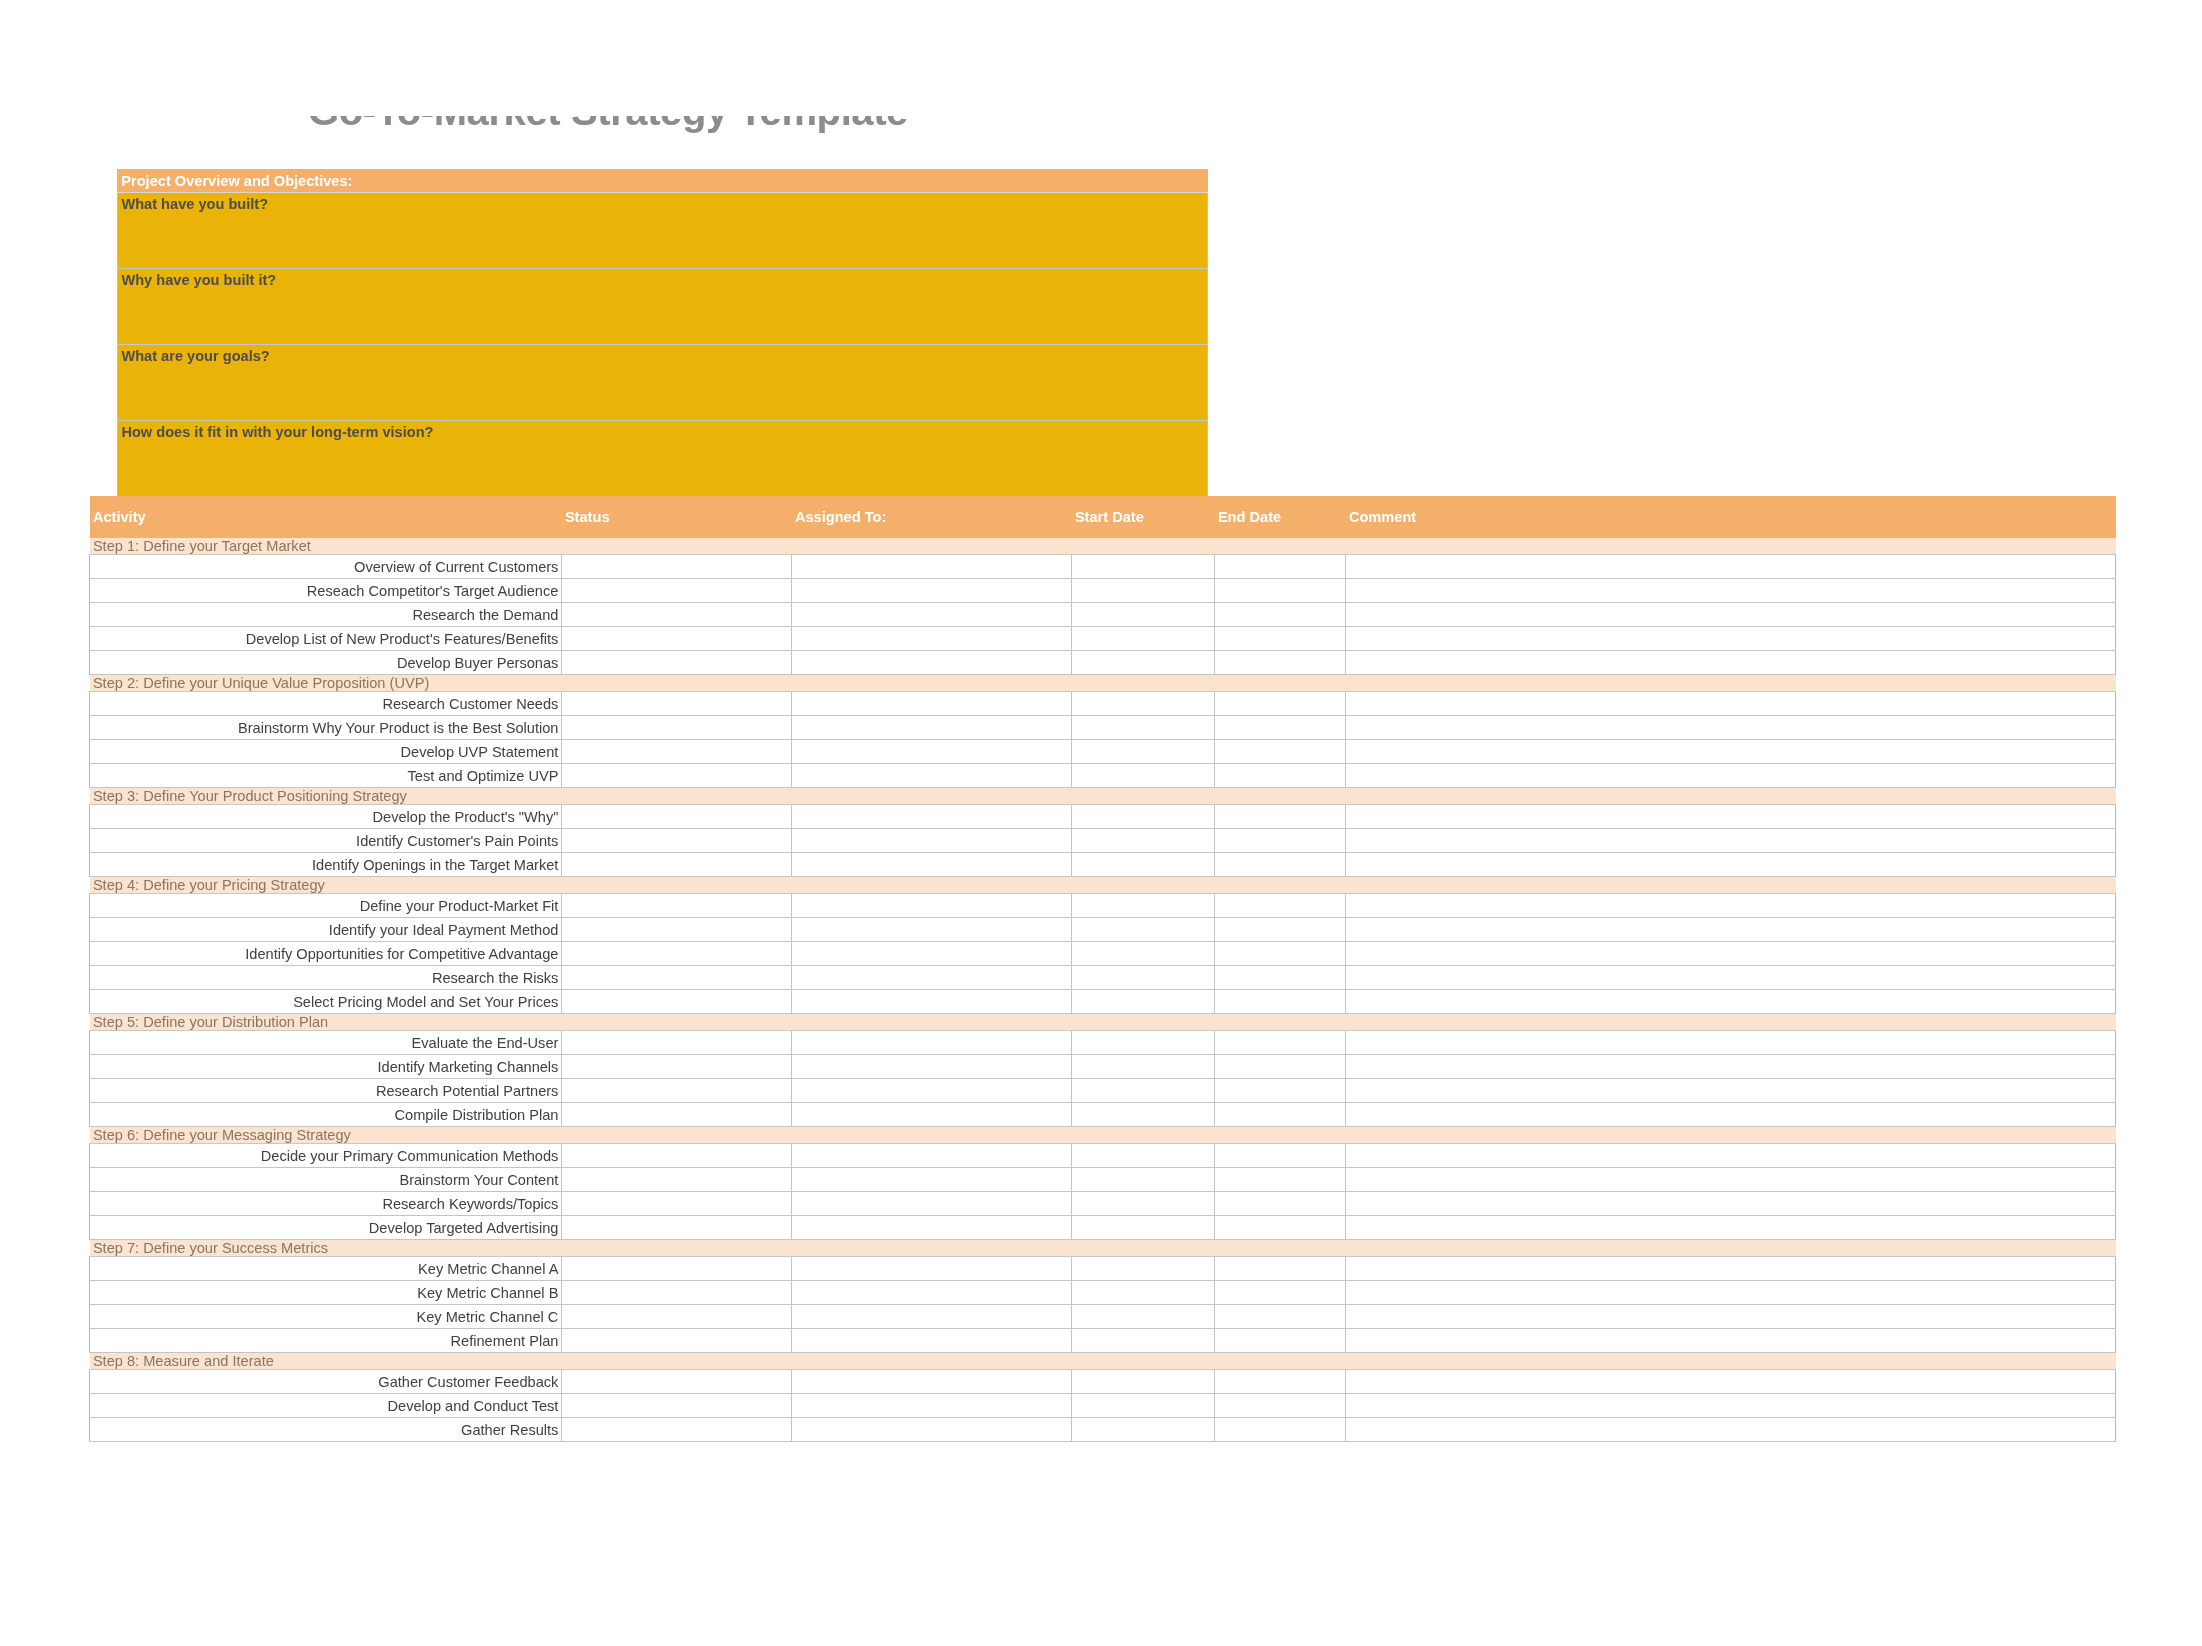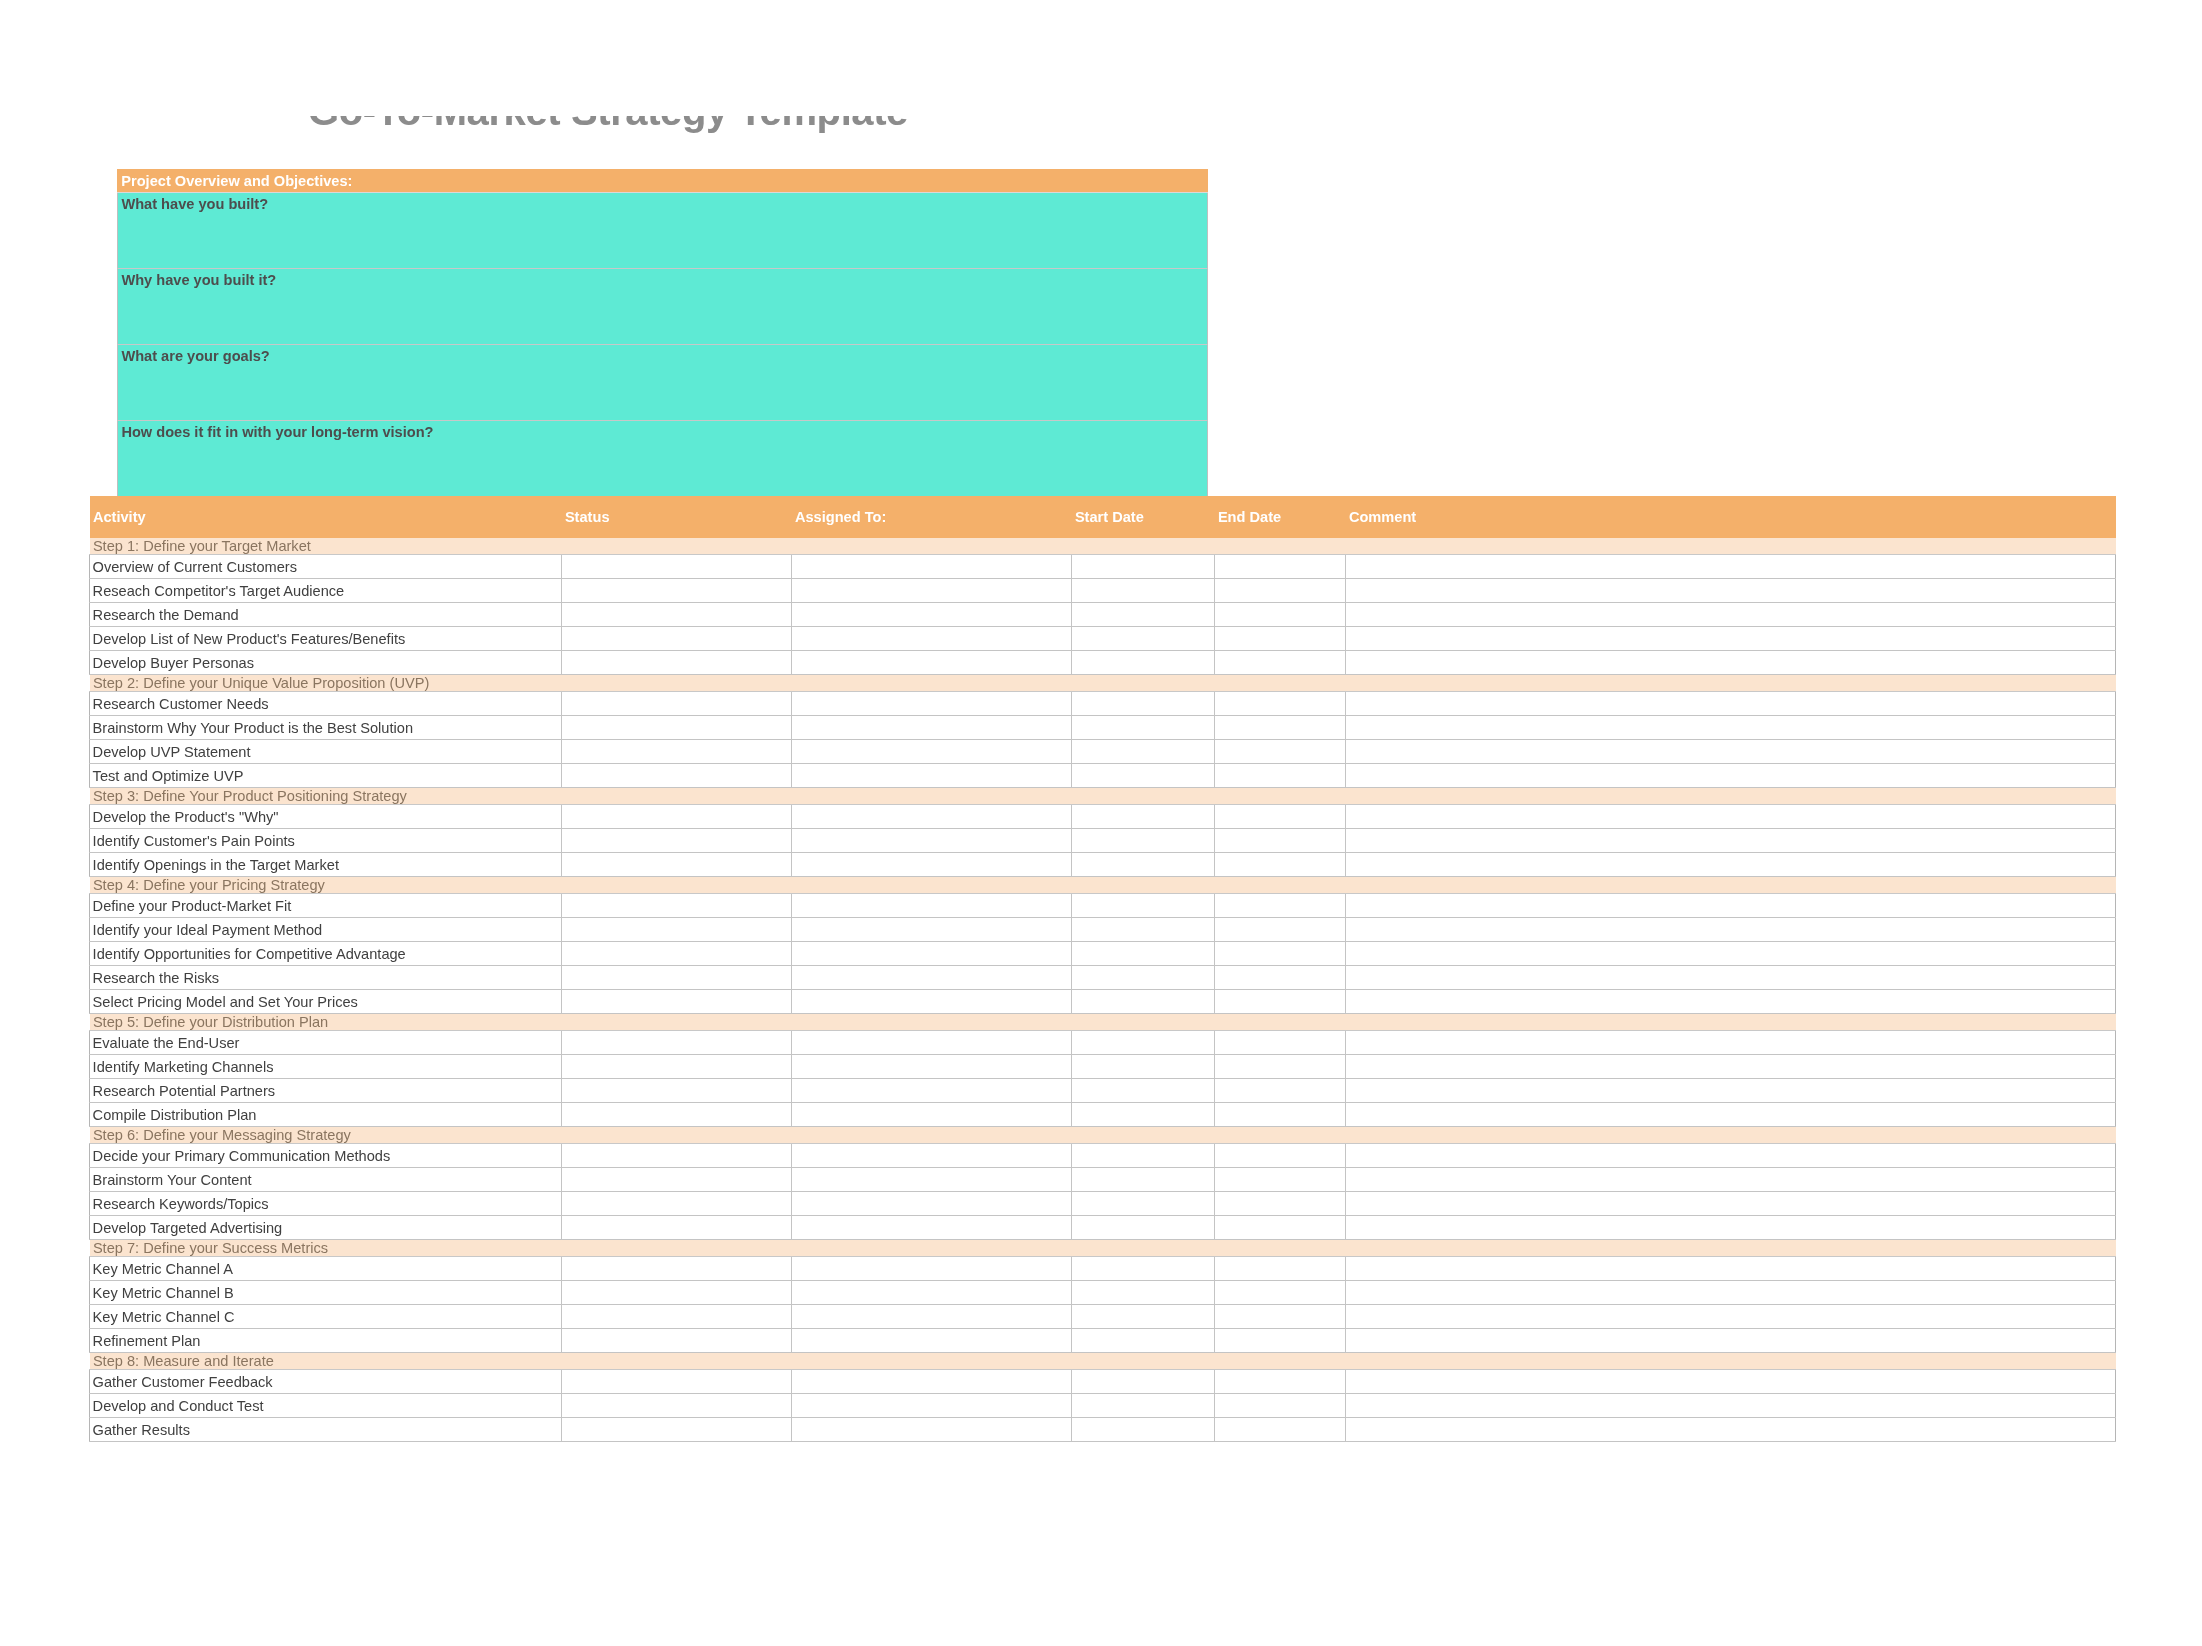--- a/index.html
+++ b/index.html
@@ -11,39 +11,39 @@
   .title { position: absolute; left: 308px; top: -27.5px; font-size: 40px; font-weight: bold;
            color: #8c8c8c; white-space: nowrap; letter-spacing: -0.4px; }
 
   
   .overview { position: absolute; left: 89px; top: 169px; width: 1091px; padding-left: 28px; }
   .ov-header { height: 24px; background: #f4b06a; color: #ffffff; font-weight: bold;
                font-size: 14.6px; line-height: 24px; padding-left: 4.3px; box-sizing: border-box;
                border-bottom: 1.7px solid #d9d9d9; }
   .ov-row { height: 76px; border-left: 1.7px solid #bfbfbf; border-right: 1.7px solid #bfbfbf;
             border-bottom: 1.7px solid #c8c8c8; box-sizing: border-box; padding: 3.4px 3.4px 0 3.4px;
-            font-weight: bold; font-size: 14.6px; color: #4d4d4d; background: #5eead4; }
+            font-weight: bold; font-size: 14.6px; color: #4d4d4d; background: #eab308; }
   .ov-row:last-child { border-bottom: none; }
 
   
   .act { position: absolute; left: 89px; top: 496px; width: 2025px; border-collapse: collapse;
          table-layout: fixed; font-size: 14.6px; }
   .act col.c1 { width: 472px; }
   .act col.c2 { width: 230px; }
   .act col.c3 { width: 280px; }
   .act col.c4 { width: 143px; }
   .act col.c5 { width: 131px; }
   .act col.c6 { width: 770px; }
   .act th { height: 42px; background: #f4b06a; color: #ffffff; font-weight: bold; text-align: left;
             padding: 0 3.4px; font-size: 14.6px; }
   .act tr.step td { height: 16px; background: #fbe4cf; color: #8a7560; padding: 0 3.4px;
                     border-bottom: 1.7px solid #c8c8c8; }
   .act tr.item td { height: 23px; border: 1.7px solid #c4c4c4; padding: 0 2.6px; color: #404040;
                     background: #ffffff; white-space: nowrap; overflow: hidden; }
-  .act tr.item td:first-child { border-left: 1.7px solid #b5b5b5; }
+  .act tr.item td:first-child { border-left: 1.7px solid #b5b5b5; text-align: right; }
   .act tr.item td:last-child { border-right: 1.7px solid #b5b5b5; }
 </style>
 </head>
 <body>
 
 <div class="title-clip">
   <div class="title">Go-To-Market Strategy Template</div>
 </div>
 
 <div class="overview">

